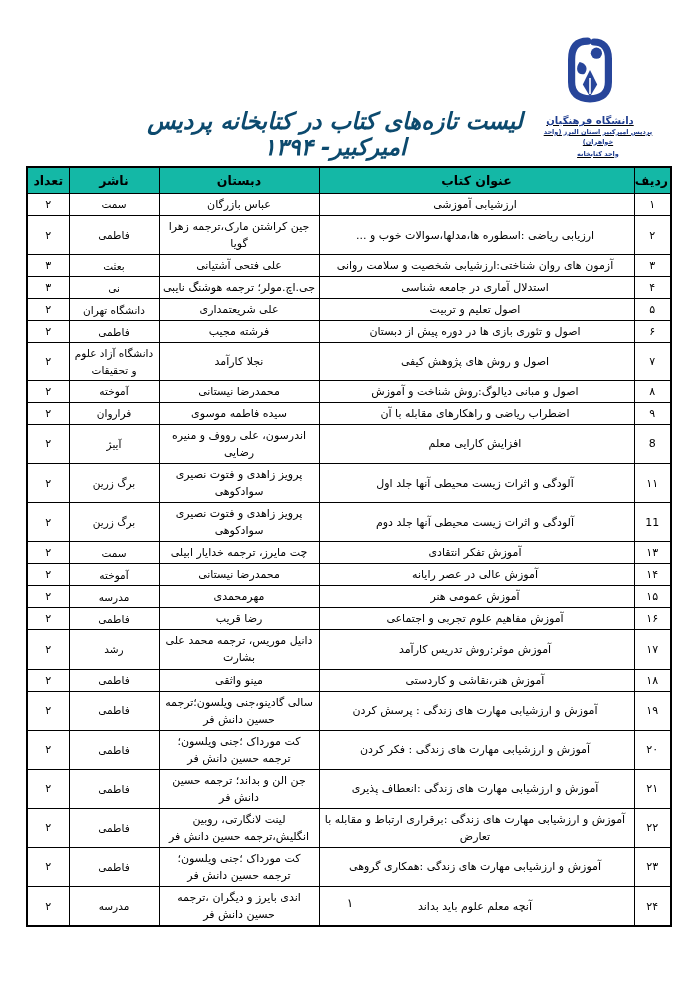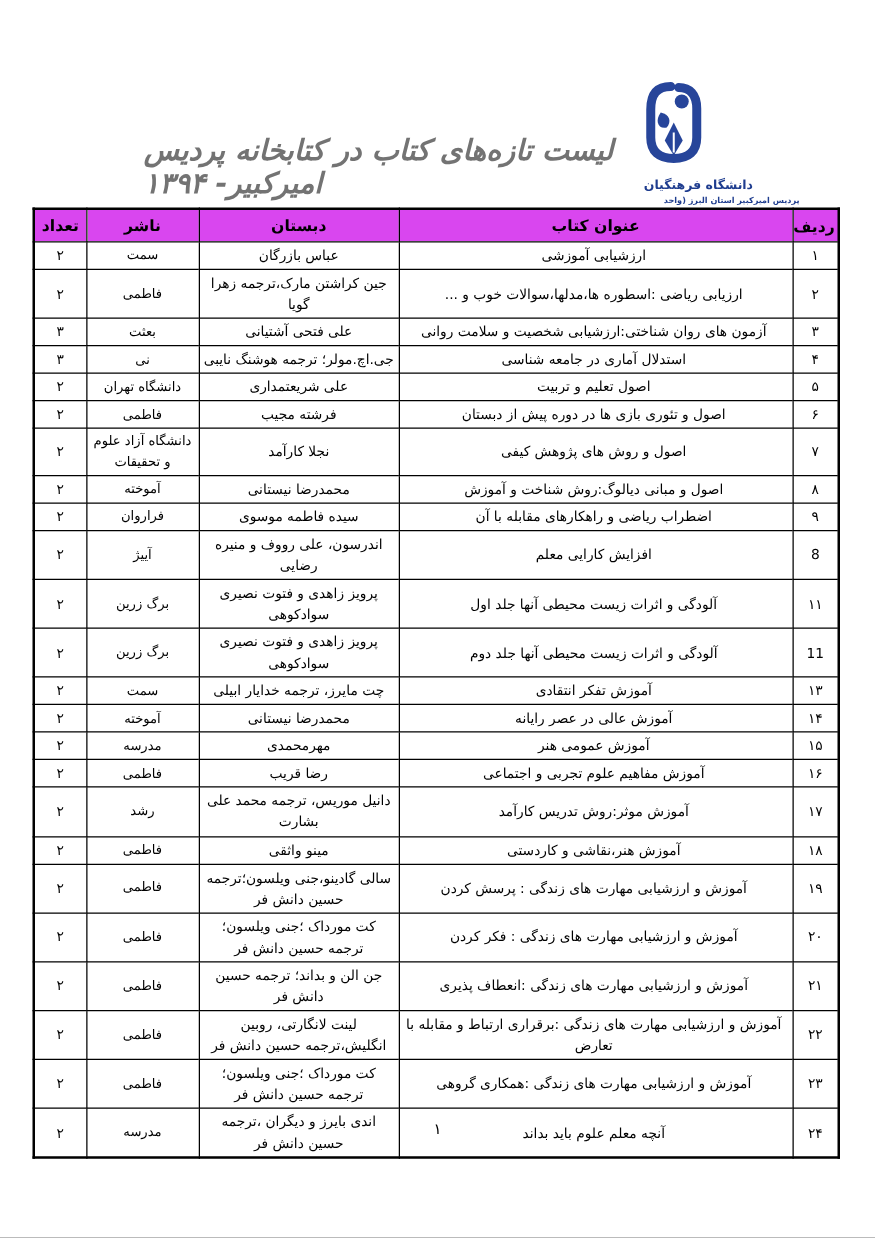--- a/index.html
+++ b/index.html
@@ -2,39 +2,39 @@
 <html lang="fa" dir="rtl"><head>
 <meta charset="utf-8">
 <style>
   html,body{margin:0;padding:0;background:#888;}
   .page{
     width:700px;height:990px;position:relative;background:#ffffff;
     font-family:"DejaVu Sans","Liberation Sans",sans-serif;
     color:#000;overflow:hidden;margin:0 auto;
   }
   
-  .logo-block{position:absolute;top:60px;left:515px;width:150px;text-align:left;direction:rtl;}
+  .logo-block{position:absolute;top:32px;left:515px;width:150px;text-align:center;direction:rtl;text-decoration:underline;}
   .logo-emblem{width:48px;height:76px;display:inline-block;}
   .logo-uni{font-size:10px;font-weight:bold;color:#1f3d8f;margin-top:3px;}
   .logo-sub{font-size:6.5px;font-weight:bold;color:#1f3d8f;margin-top:2px;line-height:1.5;margin-left:16px;}
   
   .doc-title{
-    position:absolute;top:108px;left:115px;width:440px;text-align:left;
+    position:absolute;top:108px;left:115px;width:440px;text-align:center;
     direction:rtl;font-size:23px;font-weight:bold;font-style:italic;
-    font-family:"DejaVu Sans","Liberation Serif",sans-serif;color:#737373;
+    font-family:"DejaVu Sans","Liberation Serif",sans-serif;color:#0c4a6e;
   }
   
   .table-wrap{position:absolute;top:166px;left:28px;width:644px;}
   table.books{
     border-collapse:collapse;table-layout:fixed;width:644px;
     direction:rtl;border:2px solid #000;
   }
   table.books th,table.books td{border:1px solid #000;overflow:hidden;}
   table.books th{
-    font-size:12.5px;font-weight:bold;padding:5px 2px;text-align:center;background:#d946ef;
+    font-size:12.5px;font-weight:bold;padding:5px 2px;text-align:center;background:#14b8a6;
   }
   table.books td{
     font-size:11px;padding:2px 3px;line-height:1.55;text-align:center;
     vertical-align:middle;background:#fff;
   }
   table.books td.col-title{text-align:center;padding-right:6px;}
   table.books td.col-publisher{font-size:10.5px;}
   
   .page-number{
     position:absolute;top:896px;left:0;width:700px;text-align:center;

